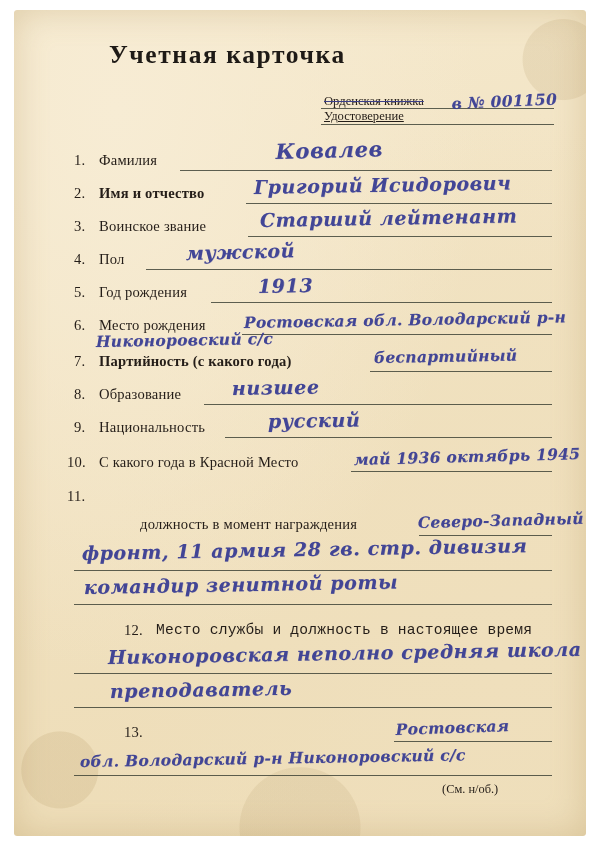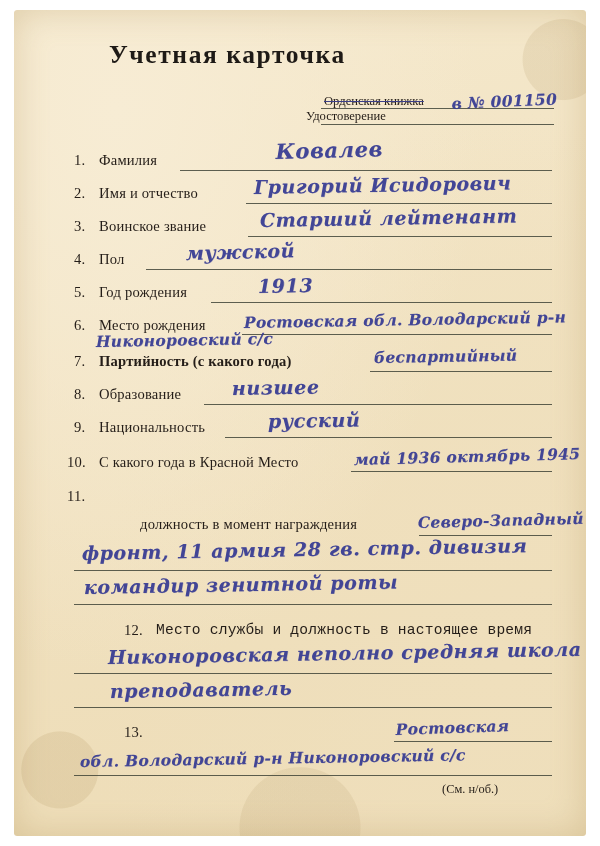--- a/index.html
+++ b/index.html
@@ -115,32 +115,32 @@
 </style>
 </head>
 <body>
 
 <div id="card">
   <div id="content">
 
     <div id="title">Учетная карточка</div>
 
     <div class="hdr-label strike" style="left:310px; top:84px;font-family:Liberation Serif, serif;">Орденская книжка</div>
-    <div class="hdr-label" style="left:292px; top:99px;">Удостоверение</div>
+    <div class="hdr-label" style="left:310px; top:99px;text-decoration:underline;">Удостоверение</div>
     <div class="rule" style="left:307px; top:98px; width:233px;"></div>
     <div class="rule" style="left:307px; top:114px; width:233px;"></div>
     <div class="ink sm" style="left:438px; top:84px; transform:rotate(-2.5deg);">в № 001150</div>
 
     <div class="printed" style="left:60px; top:142px;">1.</div>
     <div class="printed" style="left:85px; top:142px;">Фамилия</div>
     <div class="rule" style="left:166px; top:160px; width:372px;"></div>
     <div class="ink" style="left:262px; top:129px; transform:rotate(-1.5deg); font-size:21px;">Ковалев</div>
 
     <div class="printed" style="left:60px; top:175px;">2.</div>
-    <div class="printed" style="left:85px; top:175px;">Имя и отчество</div>
+    <div class="printed" style="left:85px; top:175px;font-weight:bold;">Имя и отчество</div>
     <div class="rule" style="left:232px; top:193px; width:306px;"></div>
     <div class="ink" style="left:240px; top:166px; transform:rotate(-1deg);">Григорий Исидорович</div>
 
     <div class="printed" style="left:60px; top:208px;">3.</div>
     <div class="printed" style="left:85px; top:208px;">Воинское звание</div>
     <div class="rule" style="left:234px; top:226px; width:304px;"></div>
     <div class="ink" style="left:246px; top:199px; transform:rotate(-1deg);">Старший лейтенант</div>
 
     <div class="printed" style="left:60px; top:241px;">4.</div>
     <div class="printed" style="left:85px; top:241px;">Пол</div>

